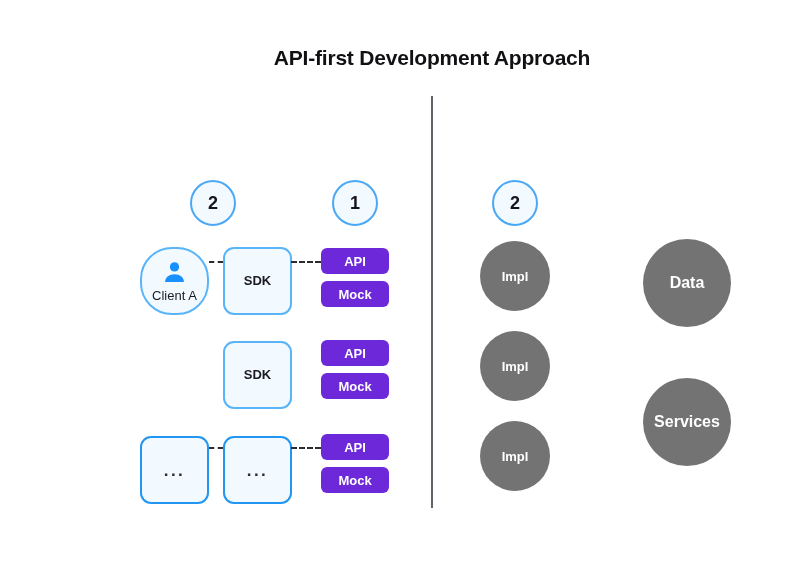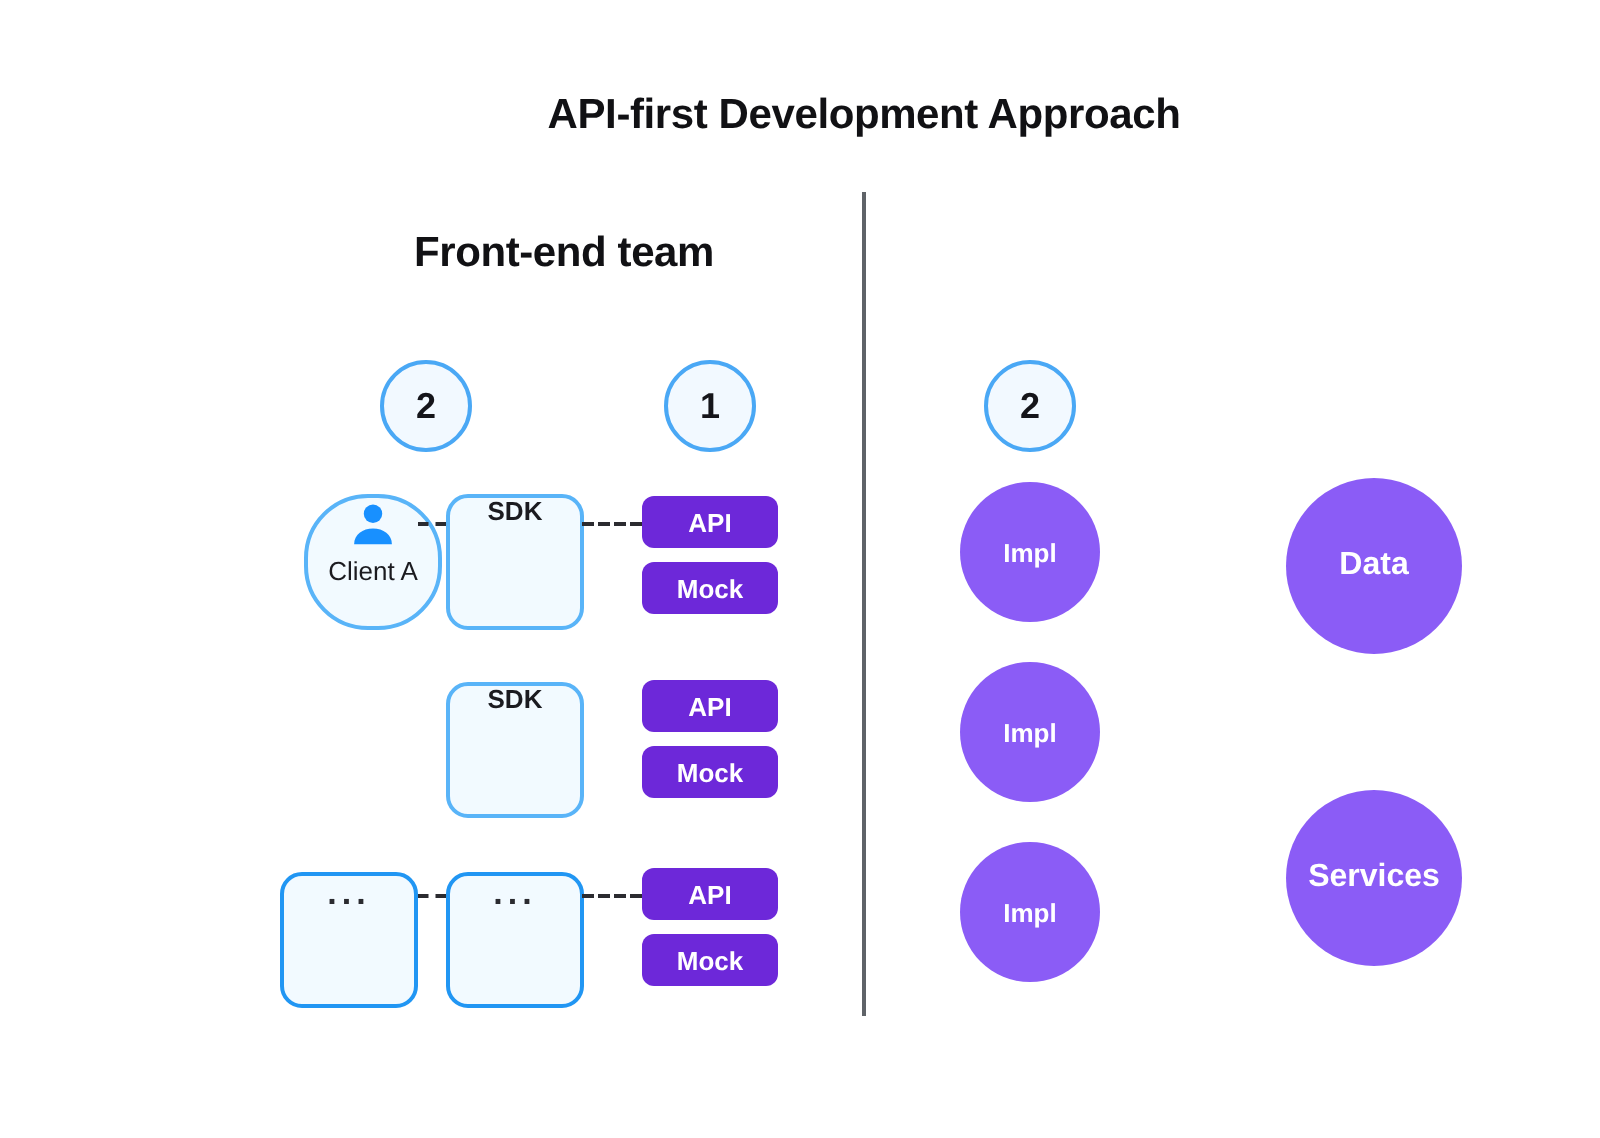--- a/index.html
+++ b/index.html
@@ -79,20 +79,21 @@
     position: absolute;
     width: 69px;
     height: 68px;
     border-radius: 11px;
     border: 2px solid #59b4f8;
     background: #f2faff;
     box-sizing: border-box;
     display: flex;
     flex-direction: column;
     align-items: center;
+    justify-content: center;
   }
   .node-box.bright { border-color: #2196f3; }
   .node-box .box-label {
     font-size: 13px;
     font-weight: bold;
     color: #1b1b20;
     line-height: 1.1;
   }
   .node-box .client-label {
     font-size: 13px;
@@ -128,47 +129,46 @@
   .connector {
     position: absolute;
     height: 0;
     border-top: 2px dashed #2b2b30;
   }
 
   
   .circle {
     position: absolute;
     border-radius: 50%;
-    background: #8b5cf6;
+    background: #737373;
     display: flex;
     align-items: center;
     justify-content: center;
     color: #ffffff;
     font-weight: bold;
     text-align: center;
   }
   .circle.impl { width: 70px; height: 70px; font-size: 13px; }
   .circle.big  { width: 88px; height: 88px; font-size: 16px; }
 </style>
 </head>
 <body>
 
 <div class="stage">
 
   <div class="title">API-first Development Approach</div>
 
-  <div class="team-heading front">Front-end team</div>
 
   <div class="divider"></div>
 
   <div class="step-badge" style="left:158px; top:180px;">2</div>
   <div class="step-badge" style="left:300px; top:180px;">1</div>
   <div class="step-badge" style="left:460px; top:180px;">2</div>
 
-  <div class="node-box" style="left:120px; top:247px;border-radius:32px;">
+  <div class="node-box" style="left:108px; top:247px;border-radius:32px;">
     <span>
       <svg class="user-icon" viewBox="0 0 24 24" aria-hidden="true">
         <circle cx="12" cy="7" r="4.1" fill="#1890ff"></circle>
         <path d="M3.6 20.5c0-4.3 3.8-7 8.4-7s8.4 2.7 8.4 7z" fill="#1890ff"></path>
       </svg>
     </span>
     <span class="client-label">Client A</span>
   </div>
 
   <div class="node-box" style="left:191px; top:247px;">
@@ -201,15 +201,15 @@
   <div class="connector" style="left:259px; top:447px; width:30px;"></div>
 
   <div class="pill" style="left:289px; top:434px;">API</div>
   <div class="pill" style="left:289px; top:467px;">Mock</div>
 
   <div class="circle impl" style="left:448px; top:241px;">Impl</div>
   <div class="circle impl" style="left:448px; top:331px;">Impl</div>
   <div class="circle impl" style="left:448px; top:421px;">Impl</div>
 
   <div class="circle big" style="left:611px; top:239px;">Data</div>
-  <div class="circle big" style="left:611px; top:395px;">Services</div>
+  <div class="circle big" style="left:611px; top:378px;">Services</div>
 
 </div>
 
 </body></html>

